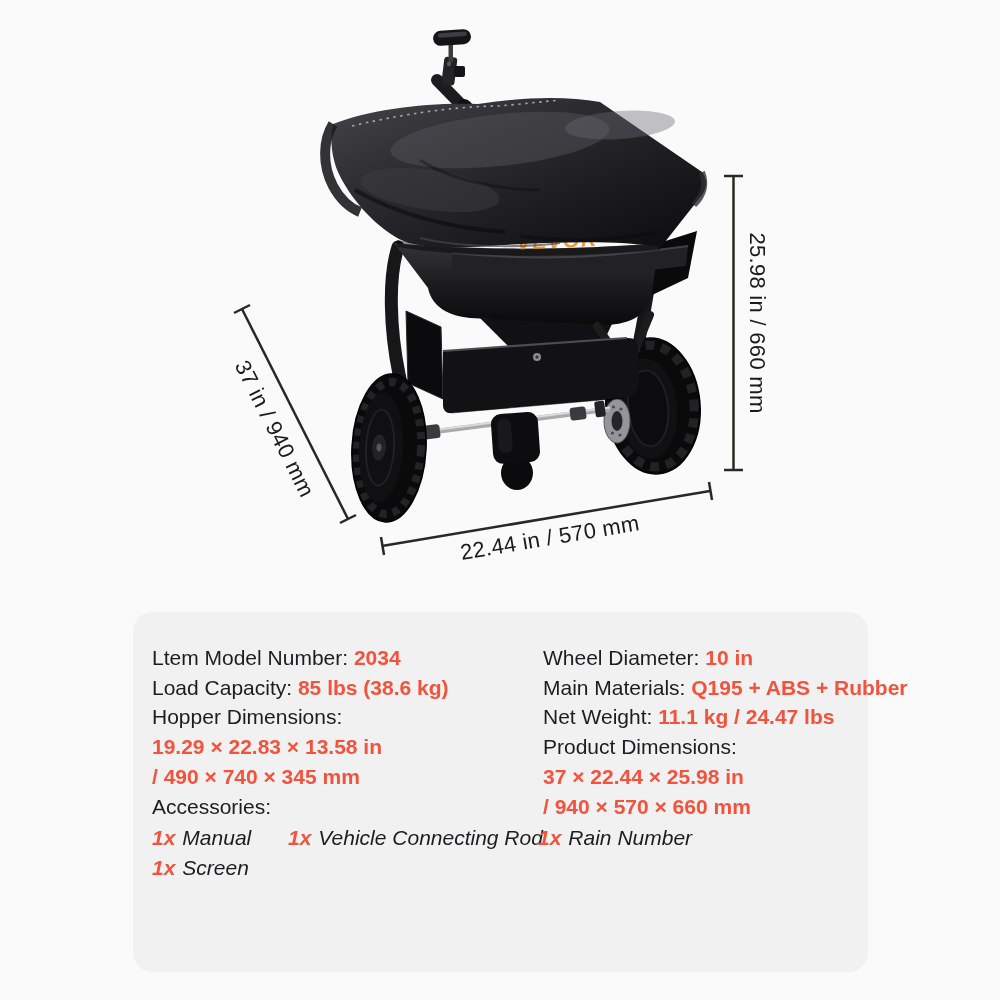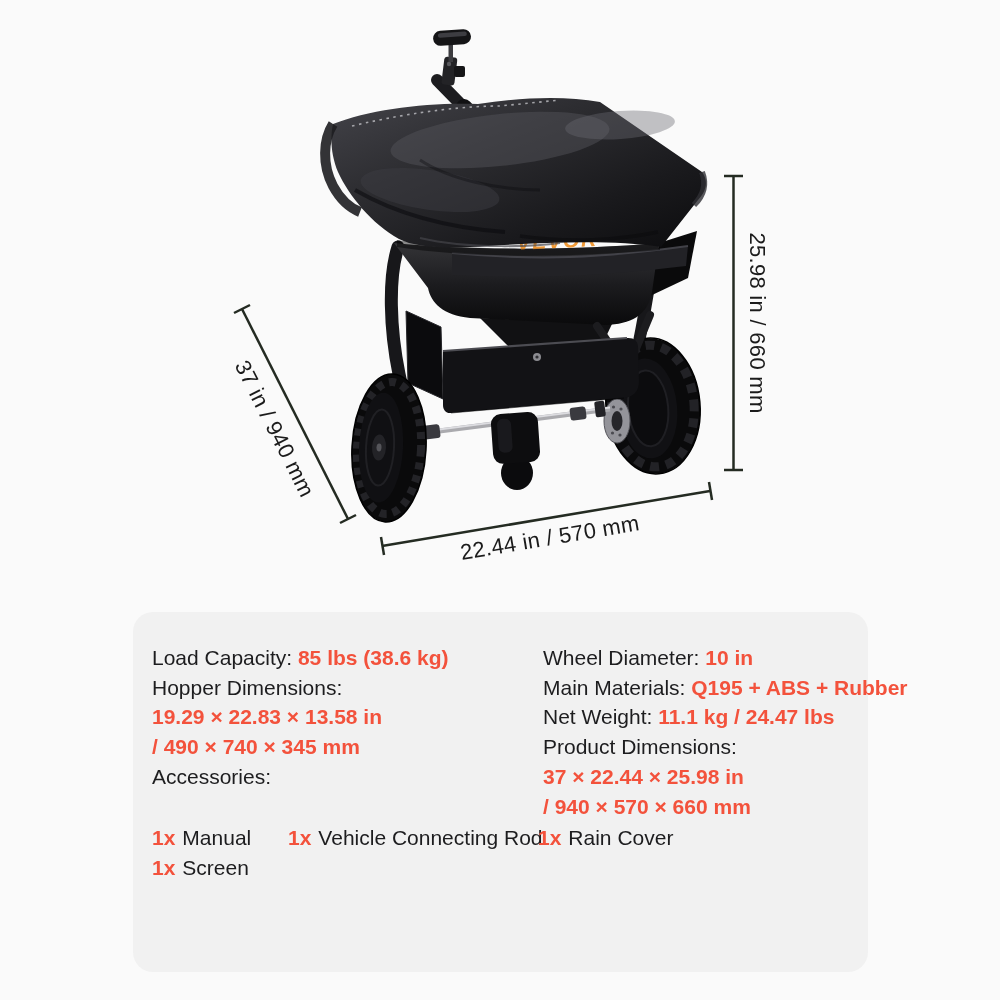--- a/index.html
+++ b/index.html
@@ -14,21 +14,21 @@
     position:absolute;left:133px;top:612px;width:735px;height:360px;
     background:#f1f1f1;border-radius:20px;box-sizing:border-box;
     padding:31px 19px 28px 19px;
   }
   .spec-top{display:flex;}
   .spec-col-left{width:355px;flex:0 0 355px;}
   .spec-col-right{flex:1;margin-left:36px;}
   .spec-row{font-size:21px;line-height:29.7px;color:#1d1d1f;white-space:nowrap;}
   .val{color:#f3523c;font-weight:700;}
   .acc-grid{display:grid;grid-template-columns:136px 250px auto;margin-top:2px;}
-  .acc-item{font-size:21px;line-height:29.7px;color:#1d1d1f;white-space:nowrap;}
+  .acc-item{font-size:21px;line-height:29.7px;color:#1d1d1f;white-space:nowrap;font-style:italic;}
   .acc-item .qty{margin-right:7px;}
 </style>
 </head>
 <body>
 
 <div class="stage">
 
   <svg class="illustration" width="1000" height="1000" viewBox="0 0 1000 1000">
     <defs>
       <linearGradient id="tarpGrad" x1="0" y1="0" x2="1" y2="1">
@@ -161,36 +161,37 @@
         <line x1="381" y1="537" x2="384" y2="555"></line>
         <line x1="709" y1="482" x2="712" y2="500"></line>
         <text class="dim-label" stroke="none" transform="translate(551,545) rotate(-9.5)" text-anchor="middle">22.44 in / 570 mm</text>
       </g>
     </g>
   </svg>
 
   <section class="spec-panel">
     <div class="spec-top">
       <div class="spec-col-left">
+        <div class="spec-row"><span>Ltem Model Number: </span><span class="val">2034</span></div>
         <div class="spec-row"><span>Load Capacity: </span><span class="val">85 lbs (38.6 kg)</span></div>
         <div class="spec-row"><span>Hopper Dimensions:</span><span class="val"></span></div>
         <div class="spec-row"><span></span><span class="val">19.29 × 22.83 × 13.58 in</span></div>
         <div class="spec-row"><span></span><span class="val">/ 490 × 740 × 345 mm</span></div>
         <div class="spec-row"><span>Accessories:</span><span class="val"></span></div>
       </div>
       <div class="spec-col-right">
         <div class="spec-row"><span>Wheel Diameter: </span><span class="val">10 in</span></div>
         <div class="spec-row"><span>Main Materials: </span><span class="val">Q195 + ABS + Rubber</span></div>
         <div class="spec-row"><span>Net Weight: </span><span class="val">11.1 kg / 24.47 lbs</span></div>
         <div class="spec-row"><span>Product Dimensions:</span><span class="val"></span></div>
         <div class="spec-row"><span></span><span class="val">37 × 22.44 × 25.98 in</span></div>
         <div class="spec-row"><span></span><span class="val">/ 940 × 570 × 660 mm</span></div>
       </div>
     </div>
     <div class="acc-grid">
       <div class="acc-item"><span class="val qty">1x</span><span>Manual</span></div>
       <div class="acc-item"><span class="val qty">1x</span><span>Vehicle Connecting Rod</span></div>
-      <div class="acc-item"><span class="val qty">1x</span><span>Rain Cover</span></div>
+      <div class="acc-item"><span class="val qty">1x</span><span>Rain Number</span></div>
       <div class="acc-item"><span class="val qty">1x</span><span>Screen</span></div>
       <div></div>
     </div>
   </section>
 </div>
 
 </body></html>

